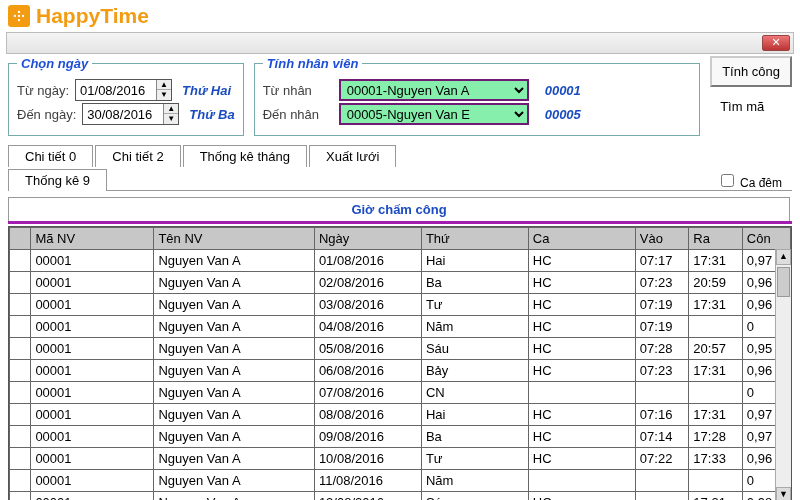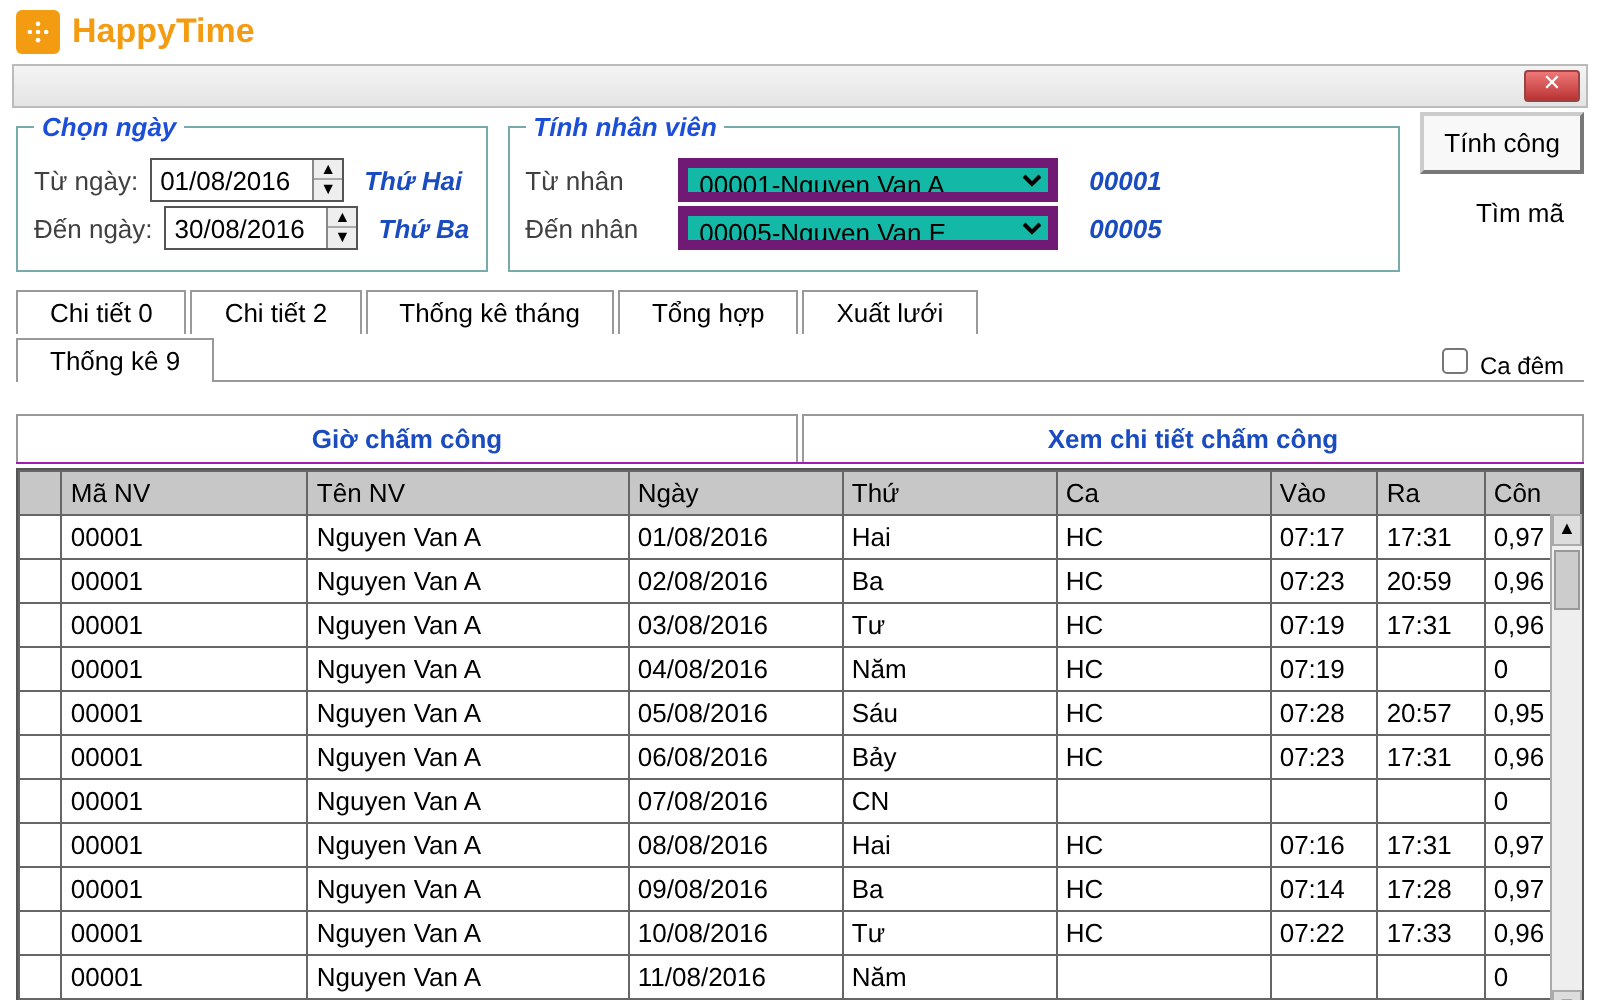--- a/index.html
+++ b/index.html
@@ -19,21 +19,21 @@
     padding: 4px 8px;
     height: 32px;
   }
   .logo-box {
     width: 22px; height: 22px;
     background: #f39c12;
     border-radius: 3px;
     display: flex; align-items: center; justify-content: center;
   }
   .logo-box svg { width: 14px; height: 14px; }
-  .brand { color: #f39c12; font-weight: 600; font-size: 17px; }
+  .brand { color: #f39c12; font-weight: 600; font-size: 21px; }
   .window-chrome {
     height: 22px;
     background: linear-gradient(#f4f4f4,#e4e4e4);
     border: 1px solid #bbb;
     margin: 0 6px;
     position: relative;
   }
   .close-btn {
     position: absolute; right: 3px; top: 2px;
     width: 28px; height: 16px;
@@ -76,48 +76,48 @@
     display: flex; flex-direction: column; border-left: 1px solid #888;
   }
   .spin div {
     width: 14px; height: 10px; font-size: 8px;
     text-align: center; line-height: 9px; background: #eee;
     border-bottom: 1px solid #aaa; cursor: pointer;
   }
   .spin div:last-child { border-bottom: none; }
   .dayname { color: #1a4cc0; font-style: italic; font-weight: bold; margin-left: 4px; }
   .nv select {
-    border: 5px solid #701a75; height: 22px; width: 190px; font: inherit;
-    padding: 0 2px; background: #14b8a6;
+    border: 2px solid #701a75; height: 22px; width: 190px; font: inherit;
+    padding: 0 2px; background: #86efac;
   }
   .nvcode { color: #1a4cc0; font-style: italic; font-weight: bold; margin-left: 10px; }
   .side-btns { display: flex; flex-direction: column; gap: 6px; margin-left: auto; }
   .btn3d {
     border: 2px outset #ccc; background: #f8f8f8;
-    padding: 6px 10px; min-width: 78px; text-align: right;
+    padding: 6px 10px; min-width: 78px; text-align: left;
     font: inherit; cursor: pointer;
   }
   .tabs1 {
     margin-top: 6px;
     display: flex; flex-wrap: wrap;
     border-bottom: 1px solid #999;
   }
   .tab1 {
     border: 1px solid #999; border-bottom: none;
     background: #fff; padding: 3px 16px; margin-right: 2px;
     margin-top: 2px;
     position: relative; top: 1px;
     cursor: pointer;
   }
   .right-check {
     float: right; margin-top: -20px; margin-right: 10px;
     font-size: 12px;
   }
   .tabs2 {
-    display: flex; border-bottom: 1px solid #a21caf; margin-top: 16px;
+    display: flex; border-bottom: 3px solid #a21caf; margin-top: 6px;
   }
   .tab2 {
     flex: 1; text-align: center; border: 1px solid #999;
     border-bottom: none; padding: 4px 0; background: #fff;
     color: #1a4cc0; font-weight: bold; cursor: pointer;
   }
   .tab2:first-child { margin-right: 2px; }
   .grid-wrap {
     border: 1px solid #555; margin-top: 2px;
     height: 278px; overflow: hidden; position: relative;
@@ -219,33 +219,31 @@
     <div class="side-btns">
       <button class="btn3d">Tính công</button>
       <button class="btn3d" style="border-style:solid;border-width:0;background:transparent">Tìm mã</button>
     </div>
   </div>
 
   <div class="tabs1">
     <div class="tab1">Chi tiết 0</div>
     <div class="tab1">Chi tiết 2</div>
     <div class="tab1">Thống kê tháng</div>
-    <div class="tab1">Tổng hợp</div>
     <div class="tab1">Xuất lưới</div>
     <div style="flex-basis:100%;height:0"></div>
     <div class="tab1">Thống kê 9</div>
   </div>
   <label class="right-check">
     <input type="checkbox" style="">
     <span>Ca đêm</span>
   </label>
 
   <div class="tabs2">
     <div class="tab2">Giờ chấm công</div>
-    <div class="tab2">Xem chi tiết chấm công</div>
   </div>
 
   <div class="grid-wrap">
     <table class="grid">
       <colgroup>
         <col class="c-sel">
           <col class="c-ma">
           <col class="c-ten">
           <col class="c-ngay">
         <col class="c-thu">

